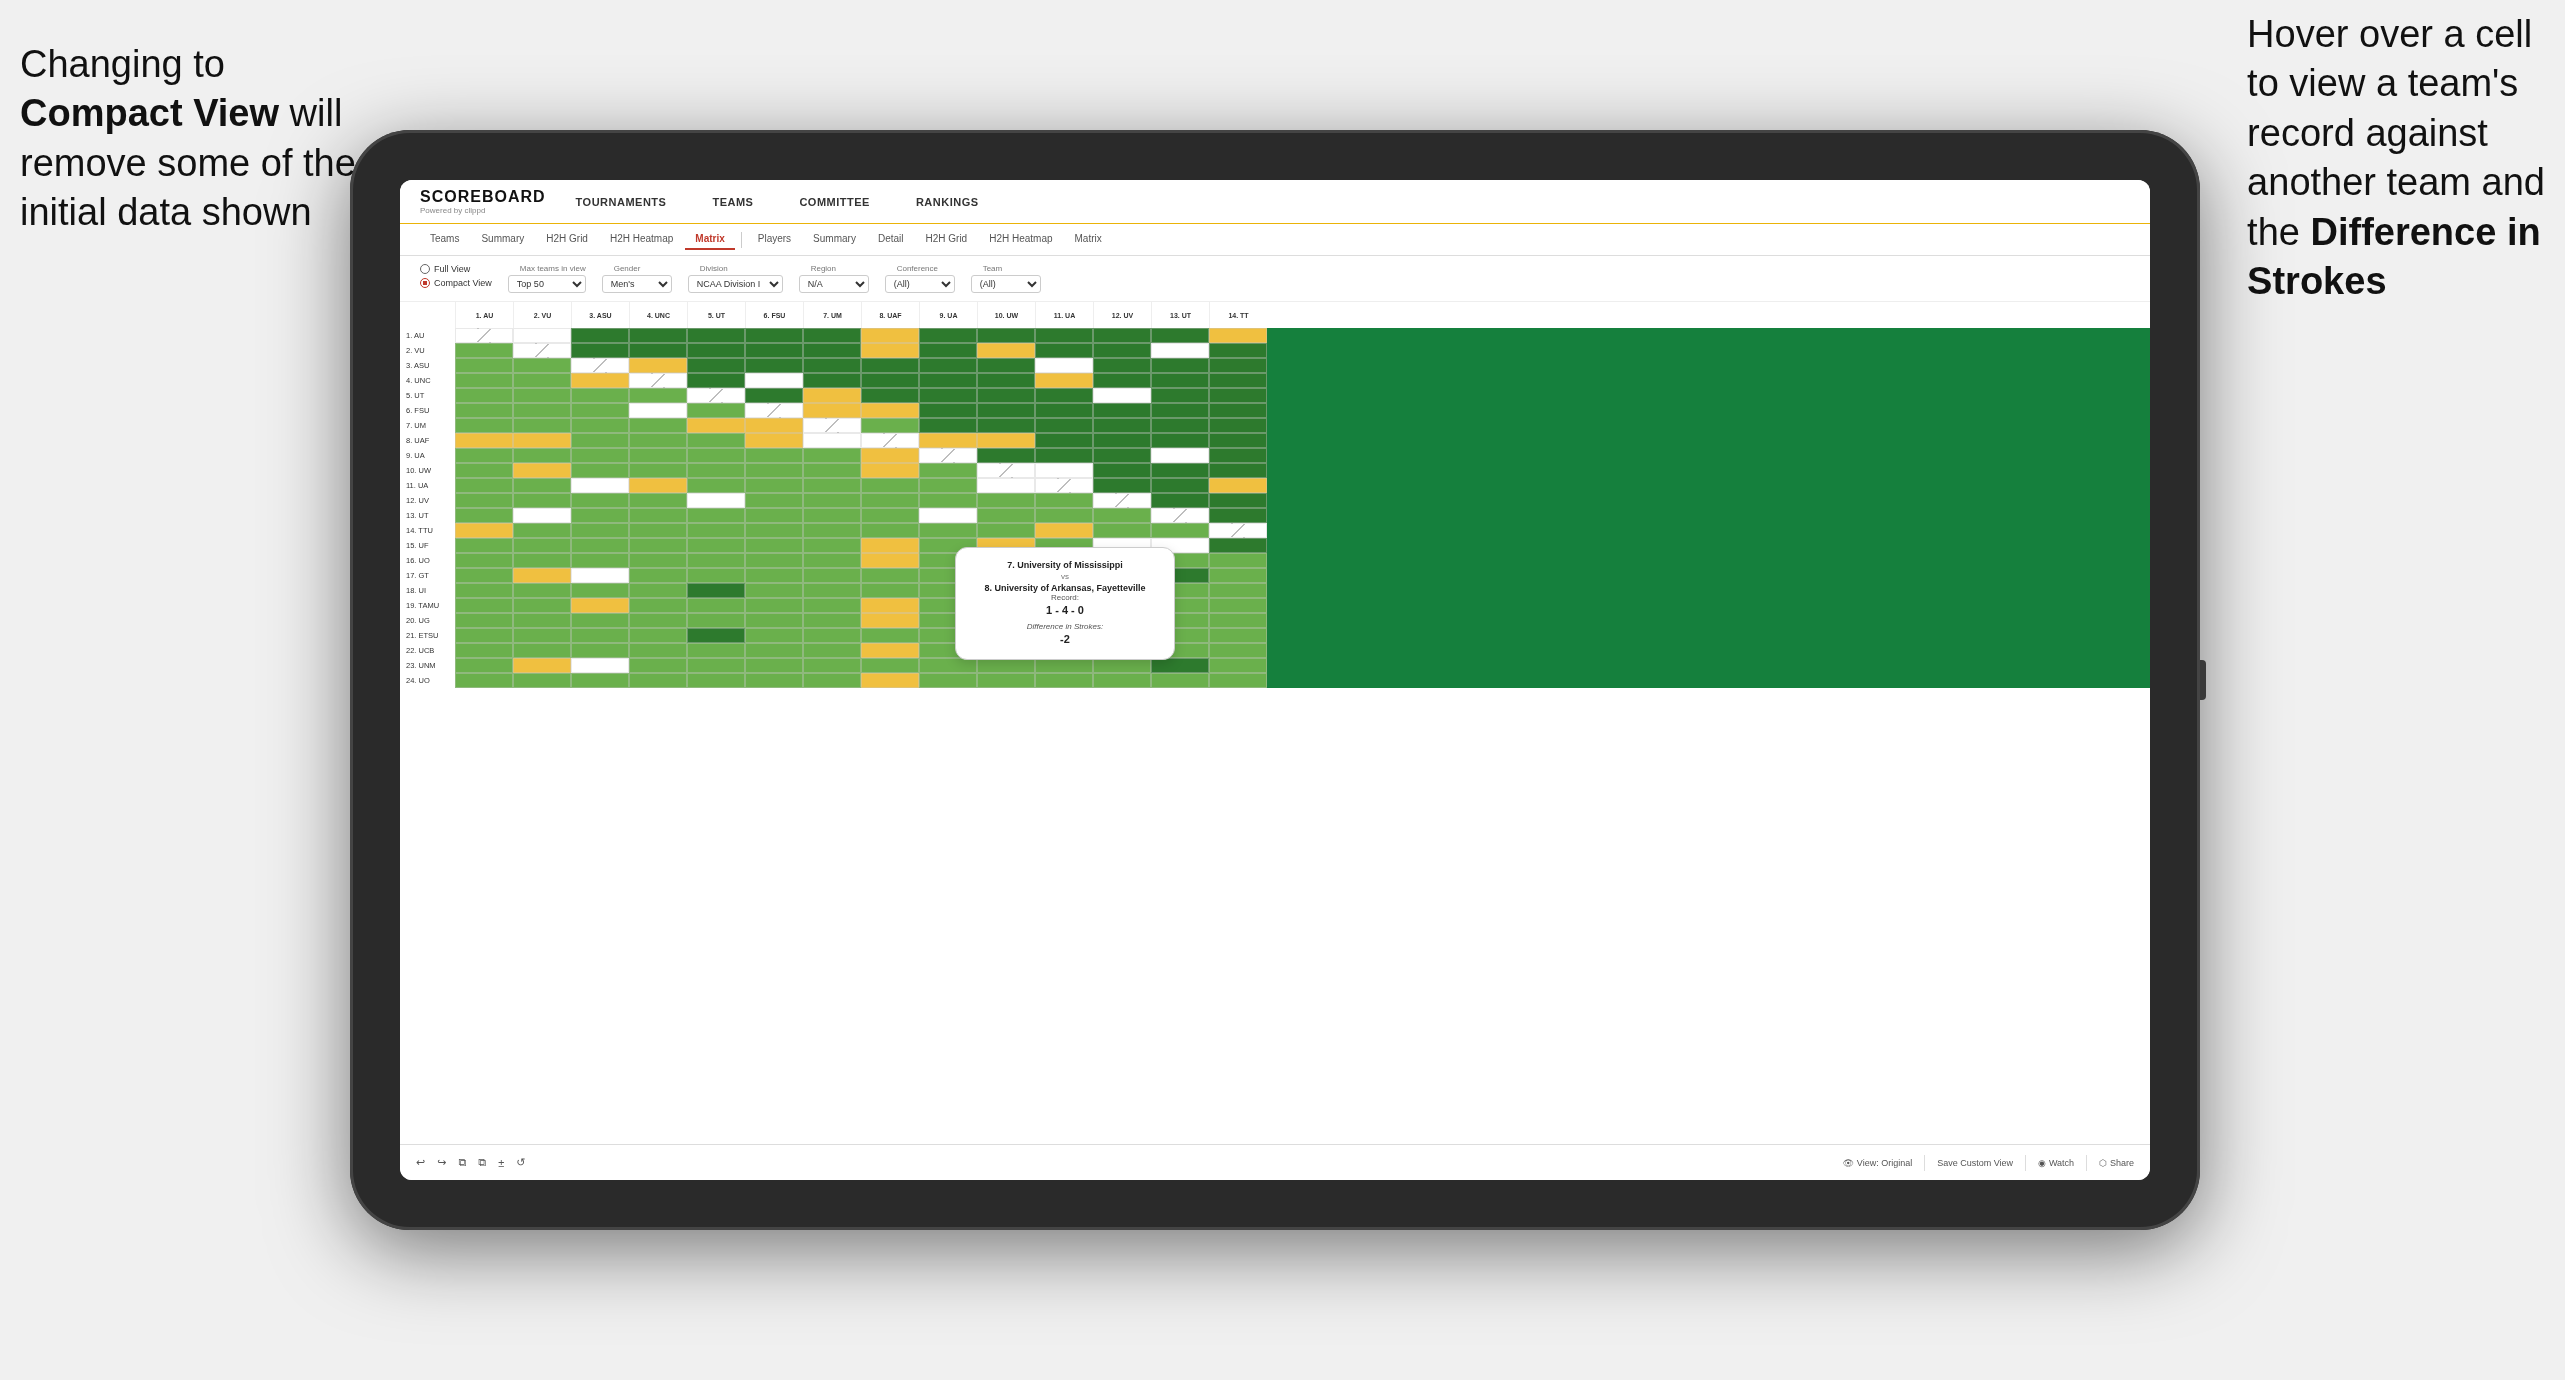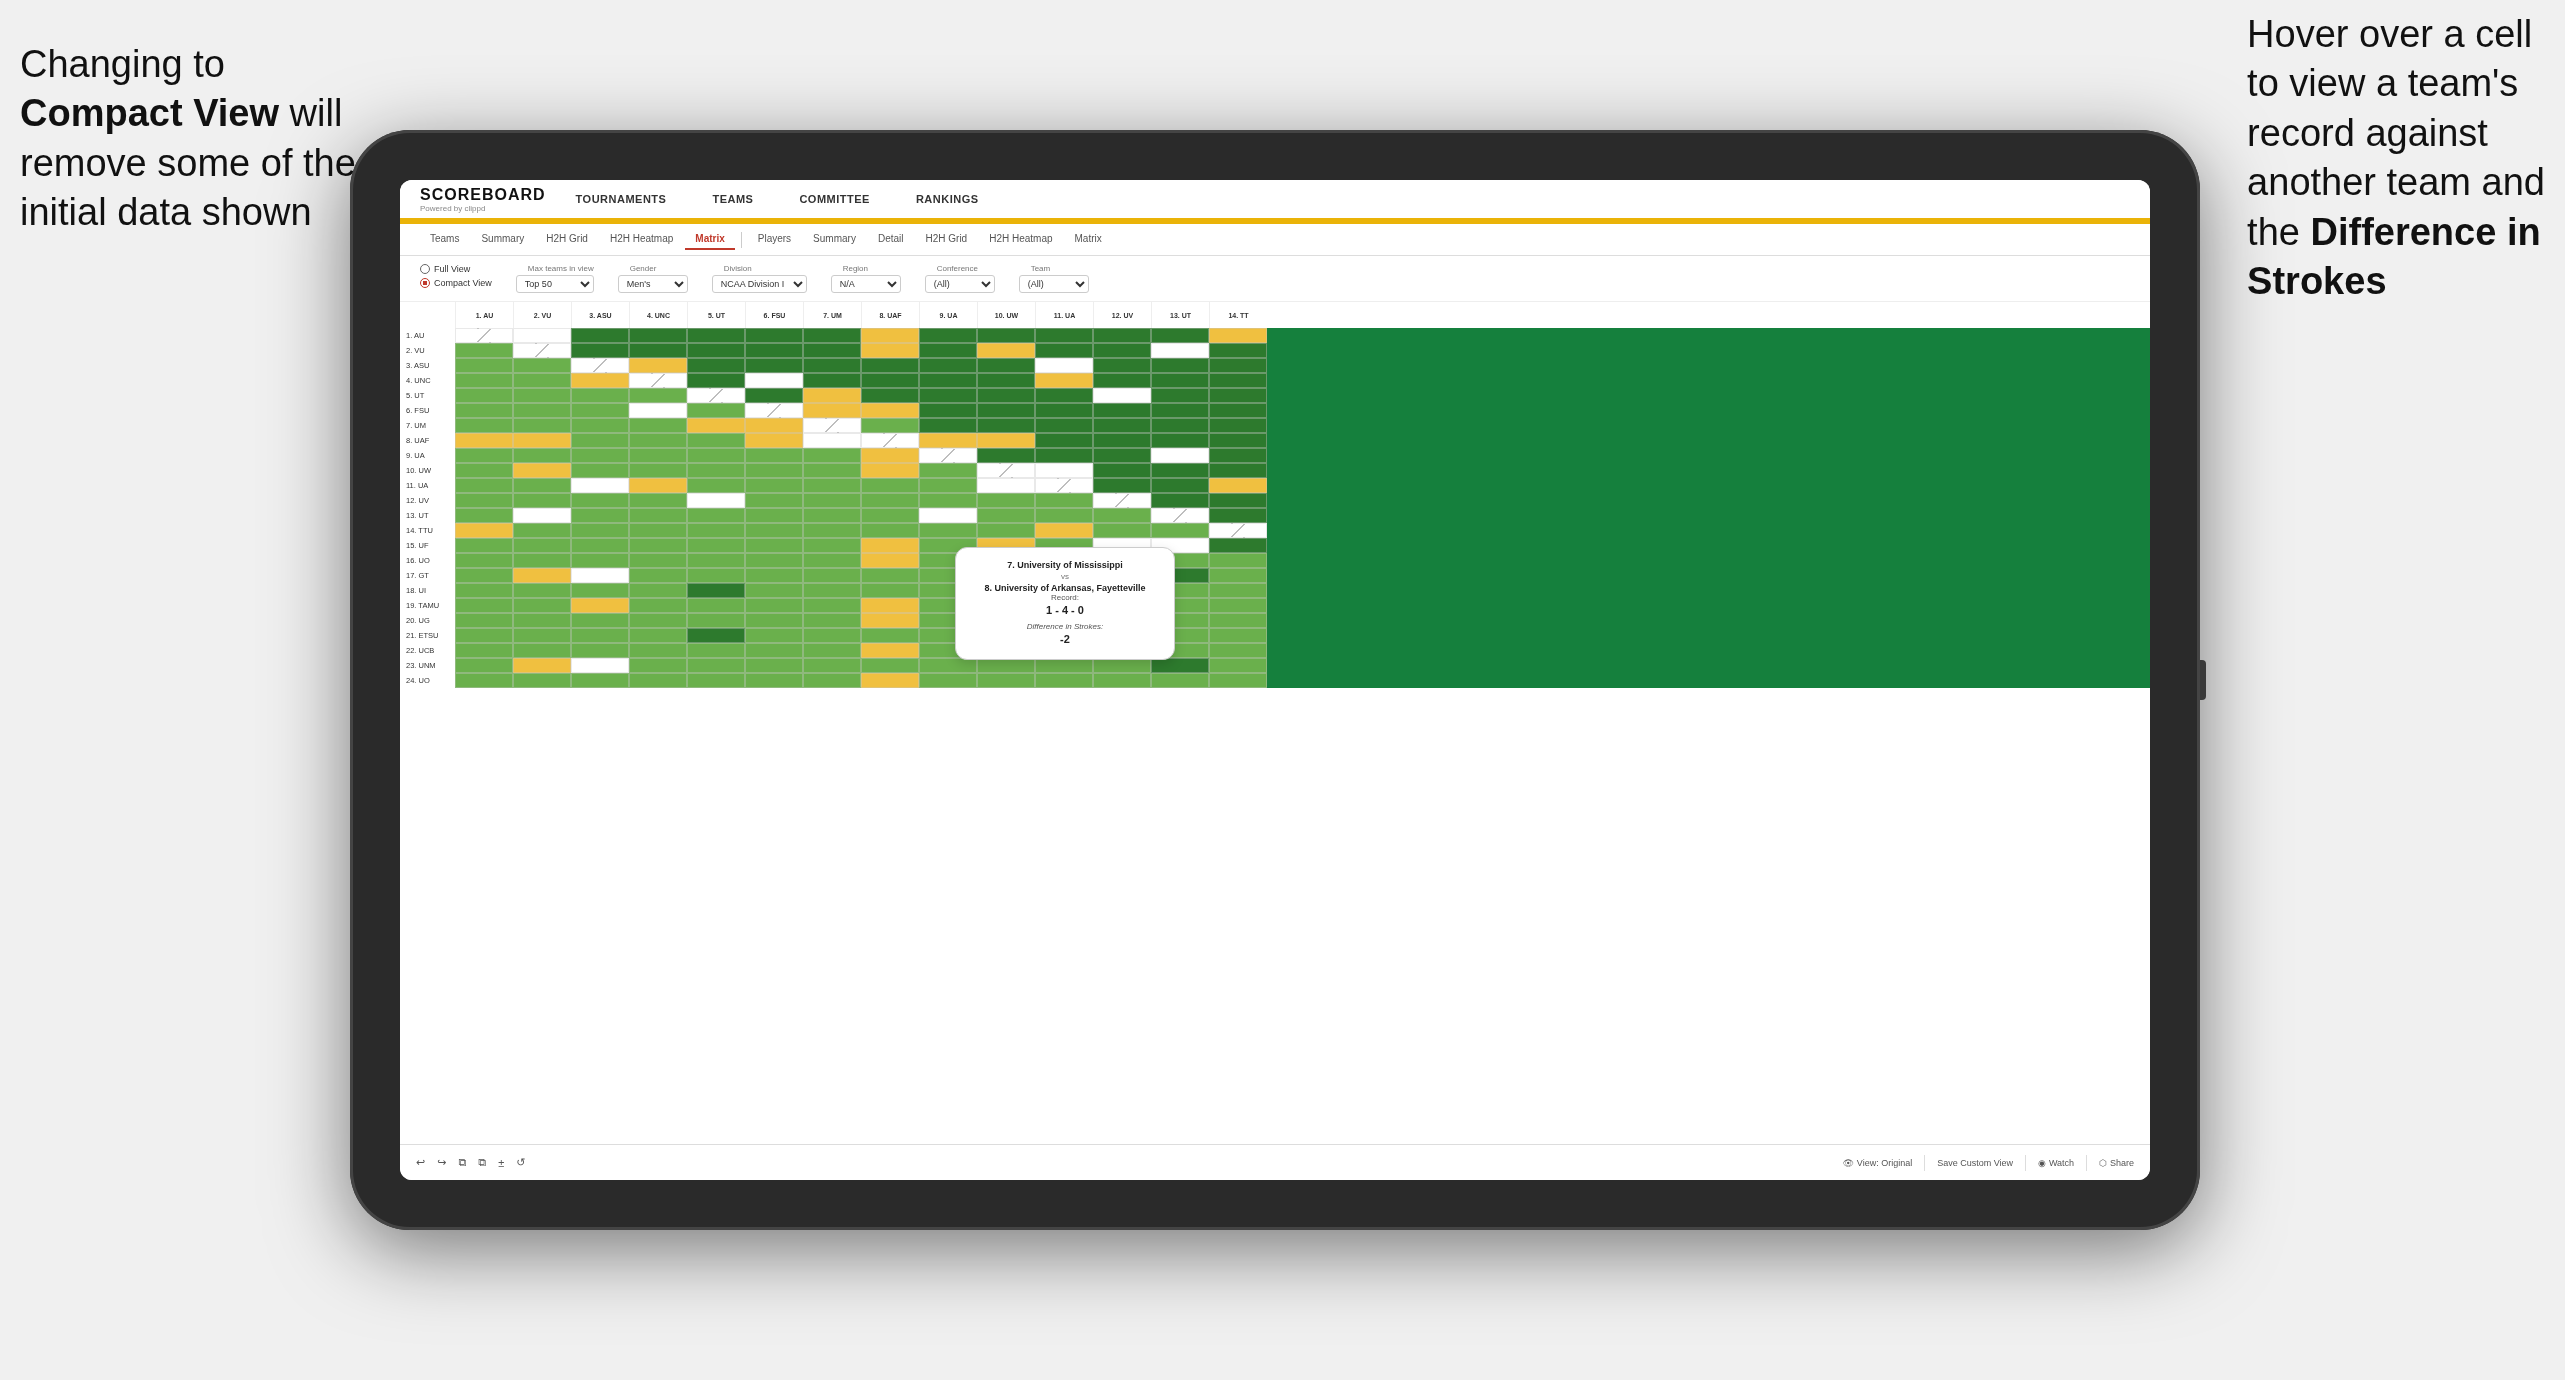--- a/index.html
+++ b/index.html
@@ -72,21 +72,21 @@
       overflow: hidden;
       position: relative;
     }
 
     
     .top-nav {
       display: flex;
       align-items: center;
       padding: 0 20px;
       height: 44px;
-      border-bottom: 6px solid #eab308;
+      border-bottom: 1px solid #eab308;
       background: #fff;
     }
     .logo-area {
       display: flex;
       flex-direction: column;
       margin-right: 30px;
     }
     .logo-text {
       font-size: 16px;
       font-weight: 900;
@@ -140,21 +140,21 @@
       margin: 0 4px;
     }
 
     
     .controls-bar {
       display: flex;
       align-items: flex-start;
       padding: 8px 20px;
       background: #fff;
       border-bottom: 1px solid #eee;
-      gap: 24px;
+      gap: 16px;
       flex-wrap: wrap;
     }
     .view-options {
       display: flex;
       flex-direction: column;
       gap: 4px;
       font-size: 9px;
       color: #333;
     }
     .radio-option {

